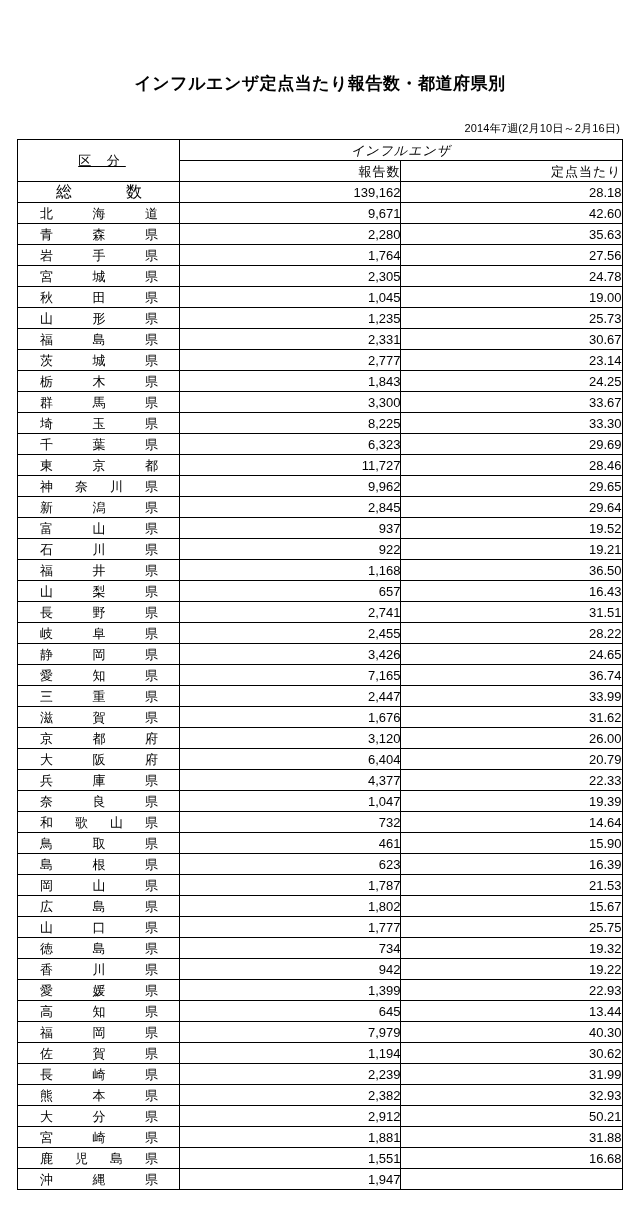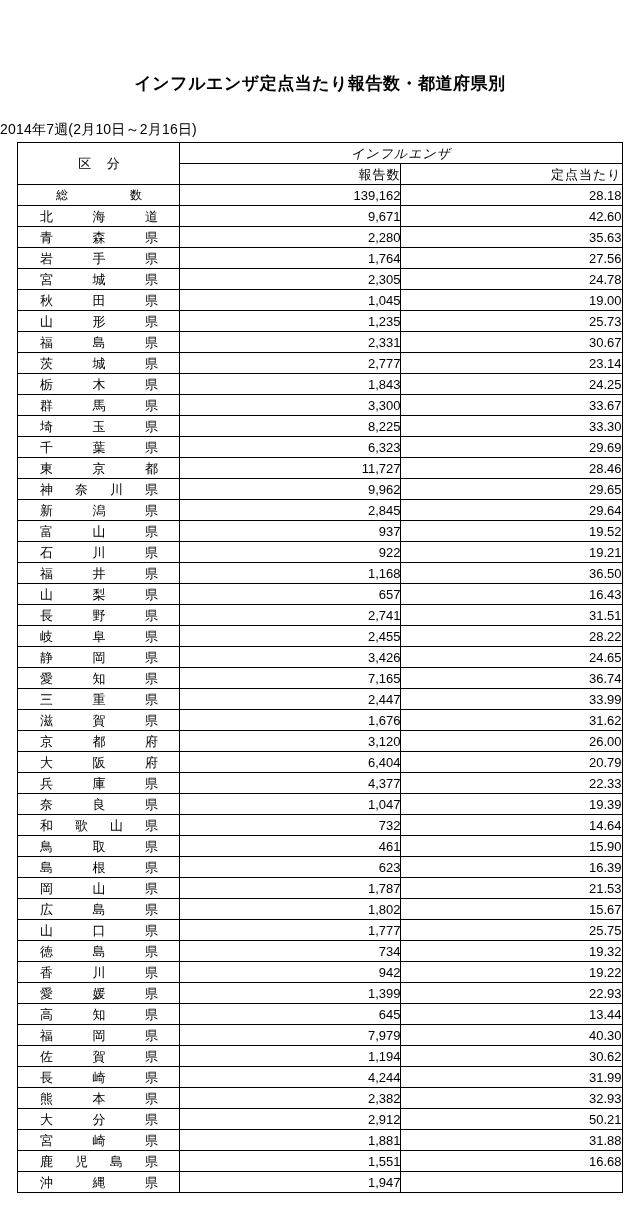--- a/index.html
+++ b/index.html
@@ -24,23 +24,23 @@
   .doc-title {
     text-align: center;
     font-size: 17px;
     font-weight: bold;
     letter-spacing: 0.5px;
     padding-top: 46px;
     padding-bottom: 0;
     line-height: 1.2;
   }
   .period-line {
-    text-align: left;
-    font-size: 14px;
-    padding-right: 36px;
+    text-align: right;
+    font-size: 11px;
+    padding-right: 20px;
     padding-top: 27px;
     padding-bottom: 3px;
     letter-spacing: 0.2px;
   }
   table.data {
     border-collapse: collapse;
     width: 604px;
     margin: 0 auto;
     table-layout: fixed;
   }
@@ -59,20 +59,21 @@
   th.hdr {
     font-weight: normal;
     text-align: center;
     vertical-align: middle;
     height: 22px;
   }
   th.kubun-head {
     font-size: 14px;
     letter-spacing: 6px;
     text-indent: 6px;
+    text-decoration: underline;
   }
   th.flu-head {
     font-size: 14px;
     letter-spacing: 1px;
     font-style: italic;
   }
   th.sub-head {
     font-size: 13.5px;
     letter-spacing: 1px;
     text-align: right;
@@ -92,21 +93,21 @@
     margin: 0 auto;
   }
   td.num {
     text-align: right;
     vertical-align: middle;
     padding-right: 6px;
     font-size: 13.5px;
     font-family: "Liberation Sans", sans-serif;
   }
   tr.total td.name .spread { width: 86px; }
-  tr.total td.name { font-size: 12px; }
+  tr.total td.name { font-size: 16px; }
 
   .watermark {
     position: absolute;
     right: 8px;
     bottom: 6px;
     font-size: 13px;
     color: #701a75;
     font-family: "Liberation Serif", serif;
     letter-spacing: 0.5px;
   }
@@ -428,21 +429,21 @@
           <td class="name">
             <span class="spread">佐 賀 県</span>
           </td>
           <td class="num">1,194</td>
           <td class="num">30.62</td>
         </tr>
         <tr>
           <td class="name">
             <span class="spread">長 崎 県</span>
           </td>
-          <td class="num">4,244</td>
+          <td class="num">2,239</td>
           <td class="num">31.99</td>
         </tr>
         <tr>
           <td class="name">
             <span class="spread">熊 本 県</span>
           </td>
           <td class="num">2,382</td>
           <td class="num">32.93</td>
         </tr>
         <tr>

